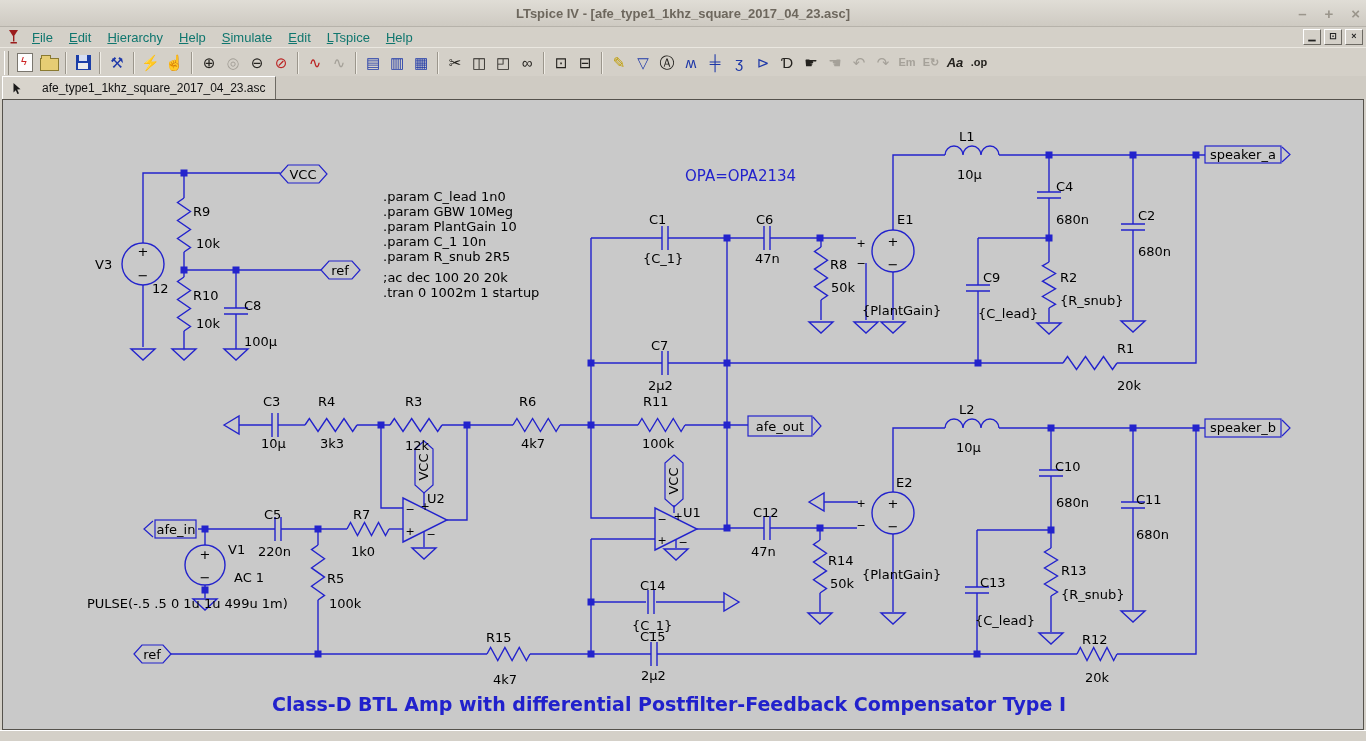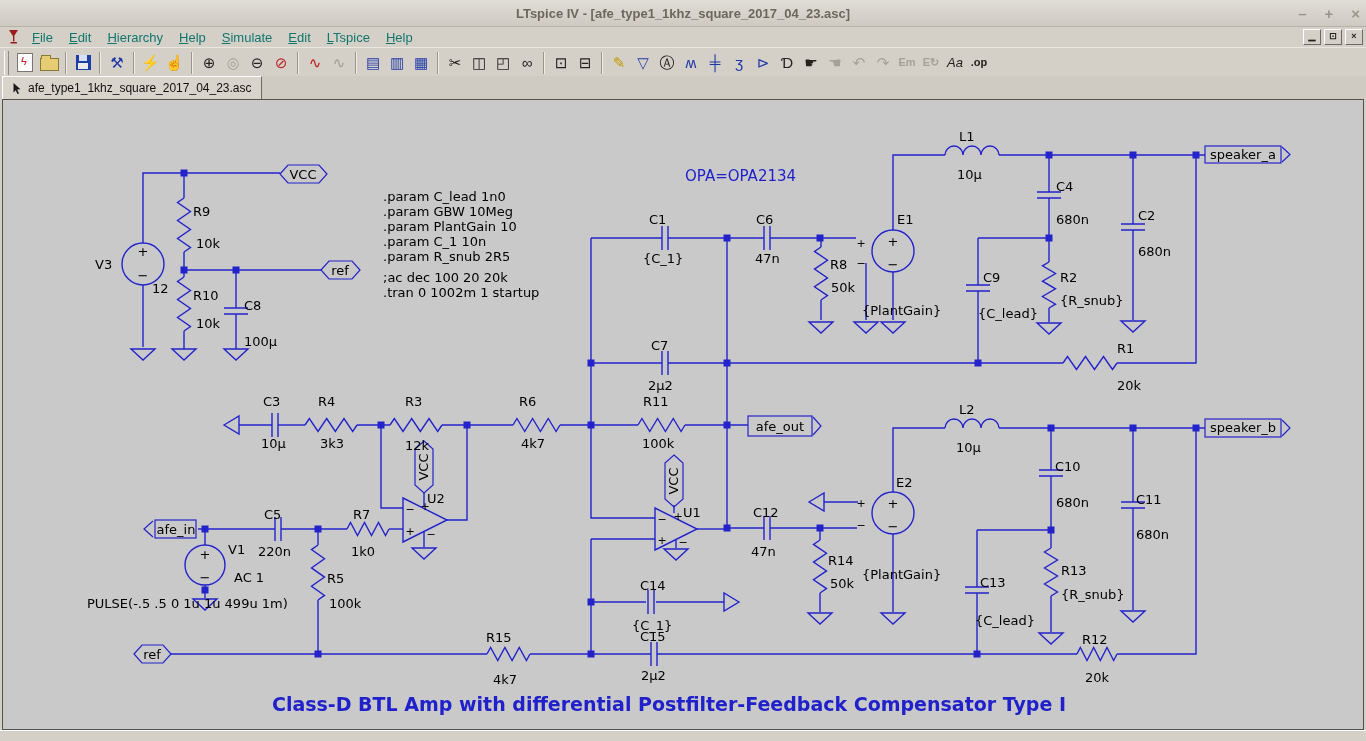--- a/index.html
+++ b/index.html
@@ -23,32 +23,32 @@
     font-size:9px;line-height:12px;text-align:center;color:#222;font-weight:bold}
   
   .toolbar{position:absolute;top:47px;left:0;right:0;height:29px;z-index:5;background:#d4d0c8;
     border-top:1px solid #eae7e0;display:flex;align-items:center;padding-left:3px}
   .thandle{width:3px;height:24px;border-left:1px solid #fff;border-right:1px solid #8d897f;margin:0 4px 0 1px}
   .tb{width:24px;height:24px;display:flex;align-items:center;justify-content:center}
   .g{font-size:15px;line-height:1}
   .tsep{width:0;height:22px;border-left:1px solid #9b968c;border-right:1px solid #f0ede6;margin:0 4px}
   .c-dark{color:#24221e}.c-blue{color:#1d37a8}.c-red{color:#bb2222}
   .c-dis{color:#a5a199}.c-gold{color:#bf9c00}
-  .t-sm{font-size:11px;font-weight:bold}.t-it{font-style:italic;font-size:13px;font-weight:normal}
+  .t-sm{font-size:11px;font-weight:bold}.t-it{font-style:italic;font-size:13px;font-weight:bold}
   .i-new{width:14px;height:17px;background:#fdfdfd;border:1px solid #7a766e;position:relative}
   .i-new::after{content:"ϟ";position:absolute;left:3px;top:1px;color:#c22;font-size:11px}
   .i-open{width:17px;height:11px;background:#e6cd74;border:1px solid #8a7a30;position:relative;margin-top:4px}
   .i-open::before{content:"";position:absolute;left:0;top:-4px;width:8px;height:3px;background:#e6cd74;border:1px solid #8a7a30;border-bottom:none}
   .i-save{width:15px;height:15px;background:#1b3ea8;position:relative}
   .i-save::before{content:"";position:absolute;left:3px;top:0;width:8px;height:6px;background:#d7dff2}
   .i-save::after{content:"";position:absolute;left:2px;bottom:1px;width:10px;height:6px;background:#ebebeb}
   
   .tabbar{position:absolute;top:76px;left:0;right:0;height:23px;z-index:5;background:#cfcbc3;
     display:flex;align-items:flex-end;padding-left:2px}
-  .tab{display:flex;align-items:center;gap:6px;padding:0 9px;font-size:12px;color:#111;
+  .tab{display:flex;align-items:center;gap:20px;padding:0 9px;font-size:12px;color:#111;
     border:1px solid #8a867e;border-bottom:none;background:#d4d0c8;height:21px}
   .tab.active{background:#d8d4cc;border-color:#ffffff #6d6a63 #d8d4cc #ffffff;height:22px;z-index:2}
   .tab.inactive{background:#c9c5bd;height:20px;border-color:#e8e5de #8a867e #8a867e #e8e5de}
   .wicon{display:flex;border:1px solid #888;background:#e9e5dd}
   
   .canvas{position:absolute;left:2px;top:99px;width:1360px;height:629px;z-index:1;
     background:#c9c9c9;border:1px solid #55524c}
   svg.schem{position:absolute;left:0;top:0;width:1366px;height:741px;z-index:2;pointer-events:none}
   .statusbar{position:absolute;left:0;right:0;top:730px;height:11px;background:#d4d0c8;z-index:4;border-top:1px solid #fff}
   

